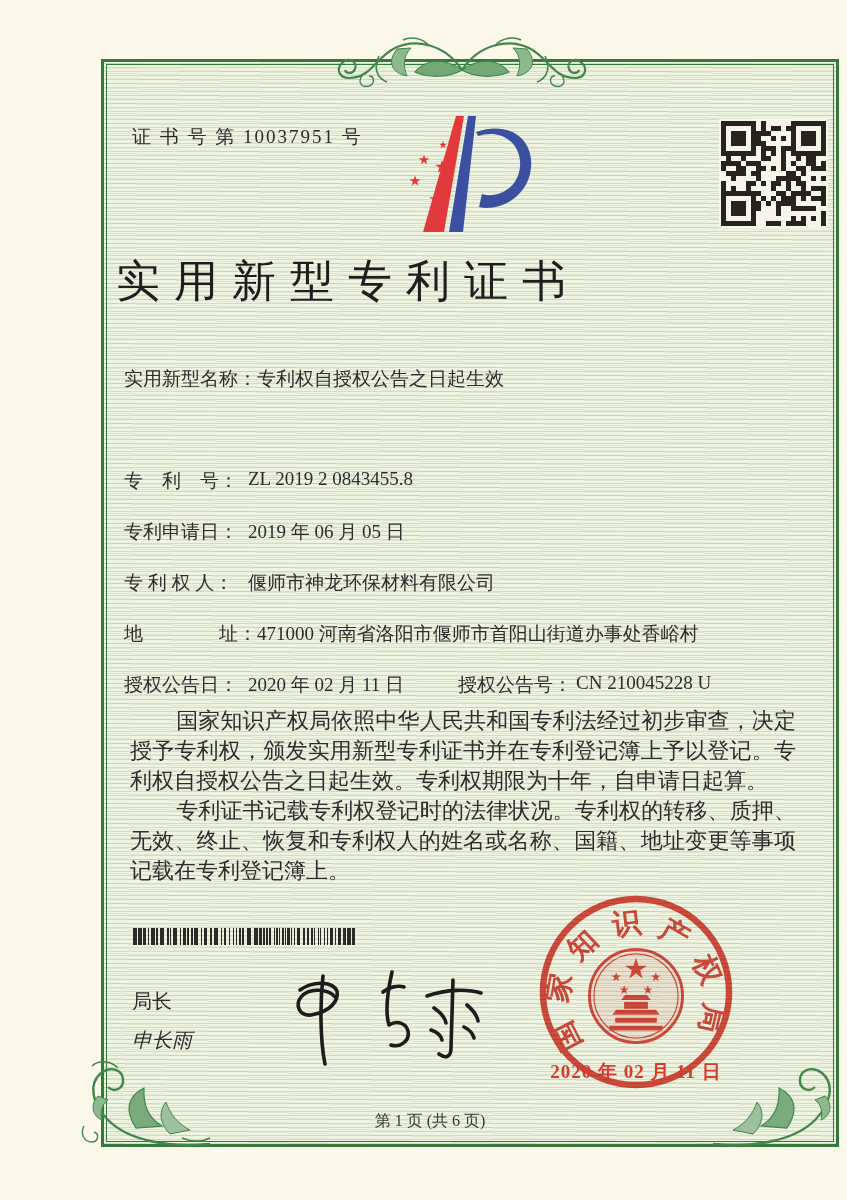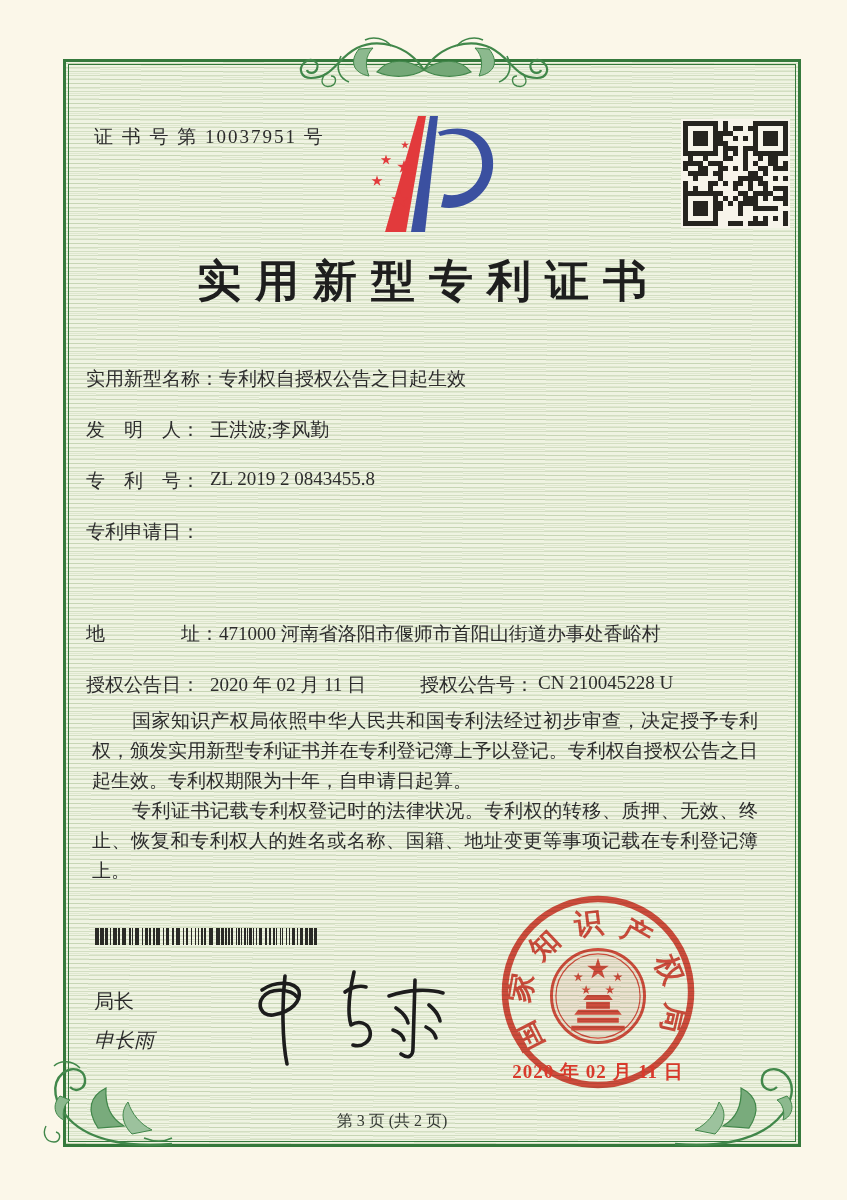--- a/index.html
+++ b/index.html
@@ -5,21 +5,21 @@
   :root{
     --border-green:#35793c; --seal-red:#d83a2c; --logo-blue:#3b50a0; --logo-red:#e23a3c;
     --ink:#2d2d2d; --paper:#fbf7e9; --pattern-bg:#eff3e2;
   }
   *{margin:0;padding:0;box-sizing:border-box;}
   html,body{width:847px;height:1200px;}
   body{
     font-family:"Liberation Serif","DejaVu Serif",serif;
     background:var(--paper); position:relative; overflow:hidden; color:var(--ink);
   }
-  .page{position:absolute;inset:0;background:var(--paper);}
+  .page{position:absolute;inset:0;background:var(--paper);margin-left:38px;}
   
   .frame{
     position:absolute;left:63px;top:59px;width:738px;height:1088px;
     border:3px solid var(--border-green);
     background-color:var(--pattern-bg);
     background-image:
       repeating-linear-gradient(0deg, rgba(125,160,95,.25) 0 1px, transparent 1px 4px),
       repeating-linear-gradient(1.4deg, rgba(125,160,95,.14) 0 1px, transparent 1px 5px);
   }
   .frame-inner{position:absolute;left:2px;top:2px;right:2px;bottom:2px;border:1px solid var(--border-green);}
@@ -28,30 +28,30 @@
   #orn-top{left:295px;top:28px;width:258px;height:64px;}
   #orn-bl{left:36px;top:1056px;width:138px;height:94px;}
   #orn-br{left:673px;top:1056px;width:138px;height:94px;transform:scaleX(-1);}
 
   .cert-no{position:absolute;left:94px;top:124px;font-size:19px;letter-spacing:2px;color:#2b2b2b;}
   #logo{position:absolute;left:348px;top:110px;width:164px;height:128px;}
   .qr-wrap{position:absolute;left:681px;top:119px;width:109px;height:109px;background:#f7f4ea;}
   #qr{position:absolute;left:2px;top:2px;}
 
   .title{
-    position:absolute;left:64px;top:252px;width:716px;text-align:center;
-    font-size:44px;font-weight:700;letter-spacing:14px;text-indent:14px;color:#1e1e1e;
+    position:absolute;left:64px;top:252px;width:716px;
+    font-size:44px;font-weight:400;letter-spacing:14px;text-indent:14px;color:#1e1e1e;
   }
   .row{position:absolute;left:86px;font-size:19px;white-space:nowrap;color:#2d2d2d;display:flex;}
   .row .label{display:inline-block;min-width:124px;}
   .row .value{display:inline-block;}
   .grant-no{position:absolute;left:334px;top:0;display:flex;}
   .paras{
     position:absolute;left:92px;top:706px;width:666px;
-    font-size:19px;line-height:30px;text-align:justify;color:#2d2d2d;
+    font-size:22px;line-height:30px;text-align:justify;color:#2d2d2d;
   }
   .paras p{text-indent:2.1em;}
   #barcode{position:absolute;left:95px;top:928px;}
   .officer-title{position:absolute;left:94px;top:988px;font-size:20px;}
   .officer-name{position:absolute;left:94px;top:1027px;font-size:20px;font-style:italic;}
   #signature{position:absolute;left:233px;top:960px;width:214px;height:108px;}
   #seal{position:absolute;left:499px;top:893px;width:198px;height:198px;opacity:.89;mix-blend-mode:multiply;}
   #seal text{font-family:"Liberation Serif","DejaVu Serif",serif;font-weight:700;font-size:29px;fill:var(--seal-red);text-anchor:middle;}
   .seal-date{position:absolute;left:498px;top:1059px;width:200px;text-align:center;color:var(--seal-red);font-size:19px;font-weight:600;letter-spacing:1px;white-space:nowrap;}
   .page-note{position:absolute;left:292px;top:1111px;width:200px;text-align:center;font-size:16px;color:#353a34;}
@@ -262,30 +262,31 @@
         </g>
       </svg>
   </div>
 
   <div class="title">实用新型专利证书</div>
 
   <div class="row" style="top:366px">
     <span class="label">实用新型名称：</span>
     <span class="value">专利权自授权公告之日起生效</span>
   </div>
-  <div class="row" style="top:417px">
-    <span class="label">发　明　人：</span>
-    <span class="value">王洪波;李风勤</span>
-  </div>
   <div class="row" style="top:468px">
     <span class="label">专　利　号：</span>
     <span class="value">ZL 2019 2 0843455.8</span>
   </div>
   <div class="row" style="top:519px">
     <span class="label">专利申请日：</span>
+    <span class="value">2019 年 06 月 05 日</span>
+  </div>
+  <div class="row" style="top:570px">
+    <span class="label">专 利 权 人：</span>
+    <span class="value">偃师市神龙环保材料有限公司</span>
   </div>
   <div class="row" style="top:621px">
     <span class="label">地　　　　址：</span>
     <span class="value">471000 河南省洛阳市偃师市首阳山街道办事处香峪村</span>
   </div>
   <div class="row" style="top:672px;width:666px">
     <span class="label">授权公告日：</span>
     <span class="value">2020 年 02 月 11 日</span>
     <span class="grant-no">
       <span class="label" style="min-width:118px">授权公告号：</span>
@@ -397,14 +398,14 @@
       <use href="#star5" transform="translate(112,98) scale(0.5)"></use>
       <path d="M73,134 h54 v5 h-54 z"></path>
       <path d="M79,126 h42 v5 h-42 z"></path>
       <path d="M76,123 h48 l-4,-5 h-40 z"></path>
       <path d="M88,110 h24 v7 h-24 z"></path>
       <path d="M85,108 h30 l-4,-5 h-22 z"></path>
     </g>
   </svg>
   <div class="seal-date">2020 年 02 月 11 日</div>
 
-  <div class="page-note">第 3 页 (共 2 页)</div>
+  <div class="page-note">第 1 页 (共 6 页)</div>
 </div>
 
 </body></html>

